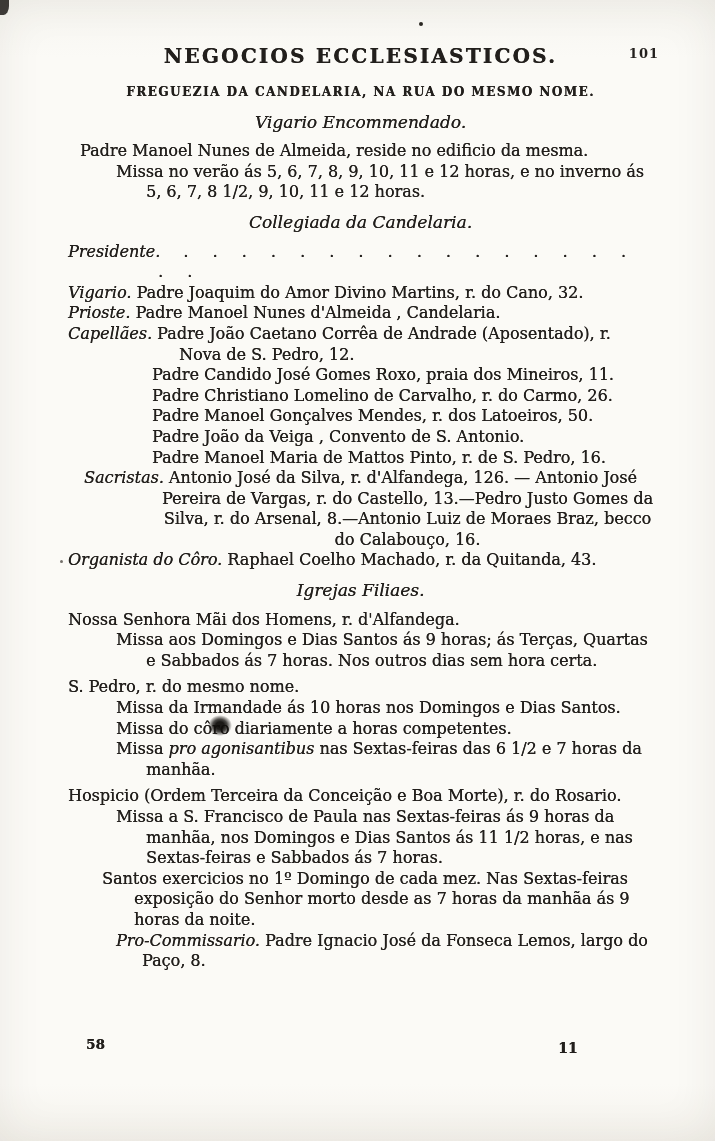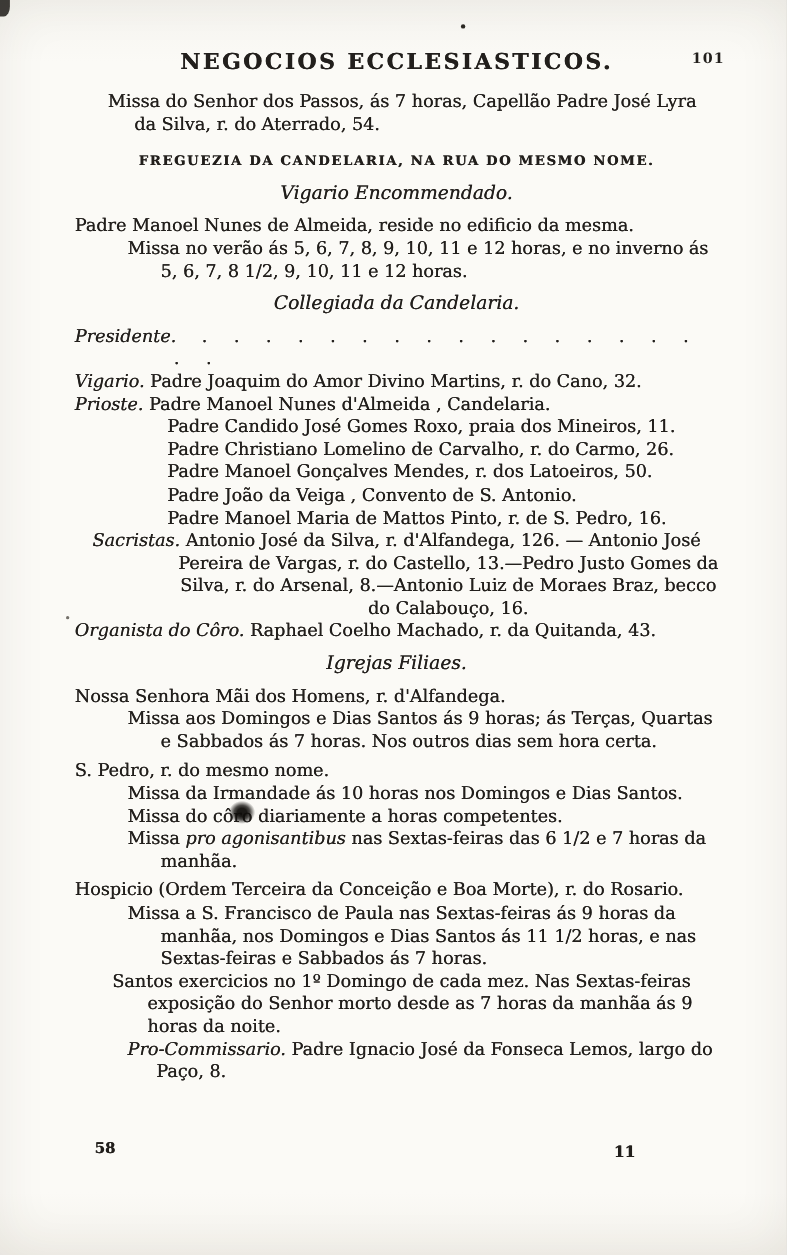--- a/index.html
+++ b/index.html
@@ -27,21 +27,21 @@
     font-weight:700; font-size:13px; letter-spacing:1px;
   }
   .blk { margin:0; line-height:20.6px; font-size:16px; text-shadow:0.2px 0 0 currentColor; }
   .blk-intro1   { padding-left:54px; text-indent:-24px; }
   .blk-intro2   { padding-left:66px; text-indent:-36px; }
   .blk-caps {
     text-align:center; font-weight:700; font-size:12px;
     letter-spacing:1.5px; margin:13px 0 9px; text-shadow:0.3px 0 0 currentColor;
   }
   .blk-heading  { text-align:center; font-style:italic; font-size:17px; margin:9px 0 9px; }
-  .blk-flush    { padding-left:32px; text-indent:-32px; }
+  .blk-flush    { padding-left:32px; text-indent:-32px;margin-left:12px; }
   .blk-sub      { padding-left:78px; text-indent:-30px; }
   .blk-sub2     { padding-left:66px; text-indent:-32px; }
   .blk-label    { padding-left:90px; text-indent:-90px; }
   .blk-label7   { padding-left:111px; text-indent:-111px; }
   .blk-label58  { padding-left:94px; text-indent:-94px;text-align:center; }
   .blk-label3   { padding-left:48px; text-indent:-48px; }
   .blk-padre    { padding-left:111px; text-indent:-27px; }
   .blk-church   { padding-left:32px; text-indent:-32px; margin-top:6px; }
   .blk-labelsub { padding-left:74px; text-indent:-26px; }
   .it { font-style:italic; }
@@ -65,29 +65,29 @@
   <div class="speck-corner"></div>
   <div class="speck-dot"></div>
   <div class="speck-edge"></div>
 
   <div class="inner">
     <div class="running-head">
       <div class="head-title">NEGOCIOS ECCLESIASTICOS.</div>
       <div class="head-page">101</div>
     </div>
     <div>
-        <p class="blk blk-intro1"><span>Missa do Senhor dos Passos, ás 7 horas, Capellão Padre José Lyra da Silva, r. do Aterrado, 54.</span></p>
         <p class="blk blk-caps"><span>FREGUEZIA DA CANDELARIA, NA RUA DO MESMO NOME.</span></p>
         <p class="blk blk-heading"><span class="it">Vigario Encommendado.</span></p>
         <p class="blk blk-flush"><span>Padre Manoel Nunes de Almeida, reside no edificio da mesma.</span></p>
         <p class="blk blk-sub"><span>Missa no verão ás 5, 6, 7, 8, 9, 10, 11 e 12 horas, e no inverno ás 5, 6, 7, 8 1/2, 9, 10, 11 e 12 horas.</span></p>
         <p class="blk blk-heading"><span class="it">Collegiada da Candelaria.</span></p>
         <p class="blk blk-label"><span class="it">Presidente.</span><span class="leader"> . . . . . . . . . . . . . . . . . .</span></p>
         <p class="blk blk-label"><span class="it">Vigario.</span><span> Padre Joaquim do Amor Divino Martins, r. do Cano, 32.</span></p>
         <p class="blk blk-label"><span class="it">Prioste.</span><span> Padre Manoel Nunes d'Almeida , Candelaria.</span></p>
+        <p class="blk blk-label7"><span class="it">Capellães.</span><span> Padre João Caetano Corrêa de Andrade (Aposentado), r. Nova de S. Pedro, 12.</span></p>
         <p class="blk blk-padre"><span>Padre Candido José Gomes Roxo, praia dos Mineiros, 11.</span></p>
         <p class="blk blk-padre"><span>Padre Christiano Lomelino de Carvalho, r. do Carmo, 26.</span></p>
         <p class="blk blk-padre"><span>Padre Manoel Gonçalves Mendes, r. dos Latoeiros, 50.</span></p>
         <p class="blk blk-padre"><span>Padre João da Veiga , Convento de S. Antonio.</span></p>
         <p class="blk blk-padre"><span>Padre Manoel Maria de Mattos Pinto, r. de S. Pedro, 16.</span></p>
         <p class="blk blk-label58"><span class="it">Sacristas.</span><span> Antonio José da Silva, r. d'Alfandega, 126. — Antonio José Pereira de Vargas, r. do Castello, 13.—Pedro Justo Gomes da Silva, r. do Arsenal, 8.—Antonio Luiz de Moraes Braz, becco do Calabouço, 16.</span></p>
         <p class="blk blk-label3"><span class="it">Organista do Côro.</span><span> Raphael Coelho Machado, r. da Quitanda, 43.</span></p>
         <p class="blk blk-heading"><span class="it">Igrejas Filiaes.</span></p>
         <p class="blk blk-church"><span>Nossa Senhora Mãi dos Homens, r. d'Alfandega.</span></p>
         <p class="blk blk-sub"><span>Missa aos Domingos e Dias Santos ás 9 horas; ás Terças, Quartas e Sabbados ás 7 horas. Nos outros dias sem hora certa.</span></p>

